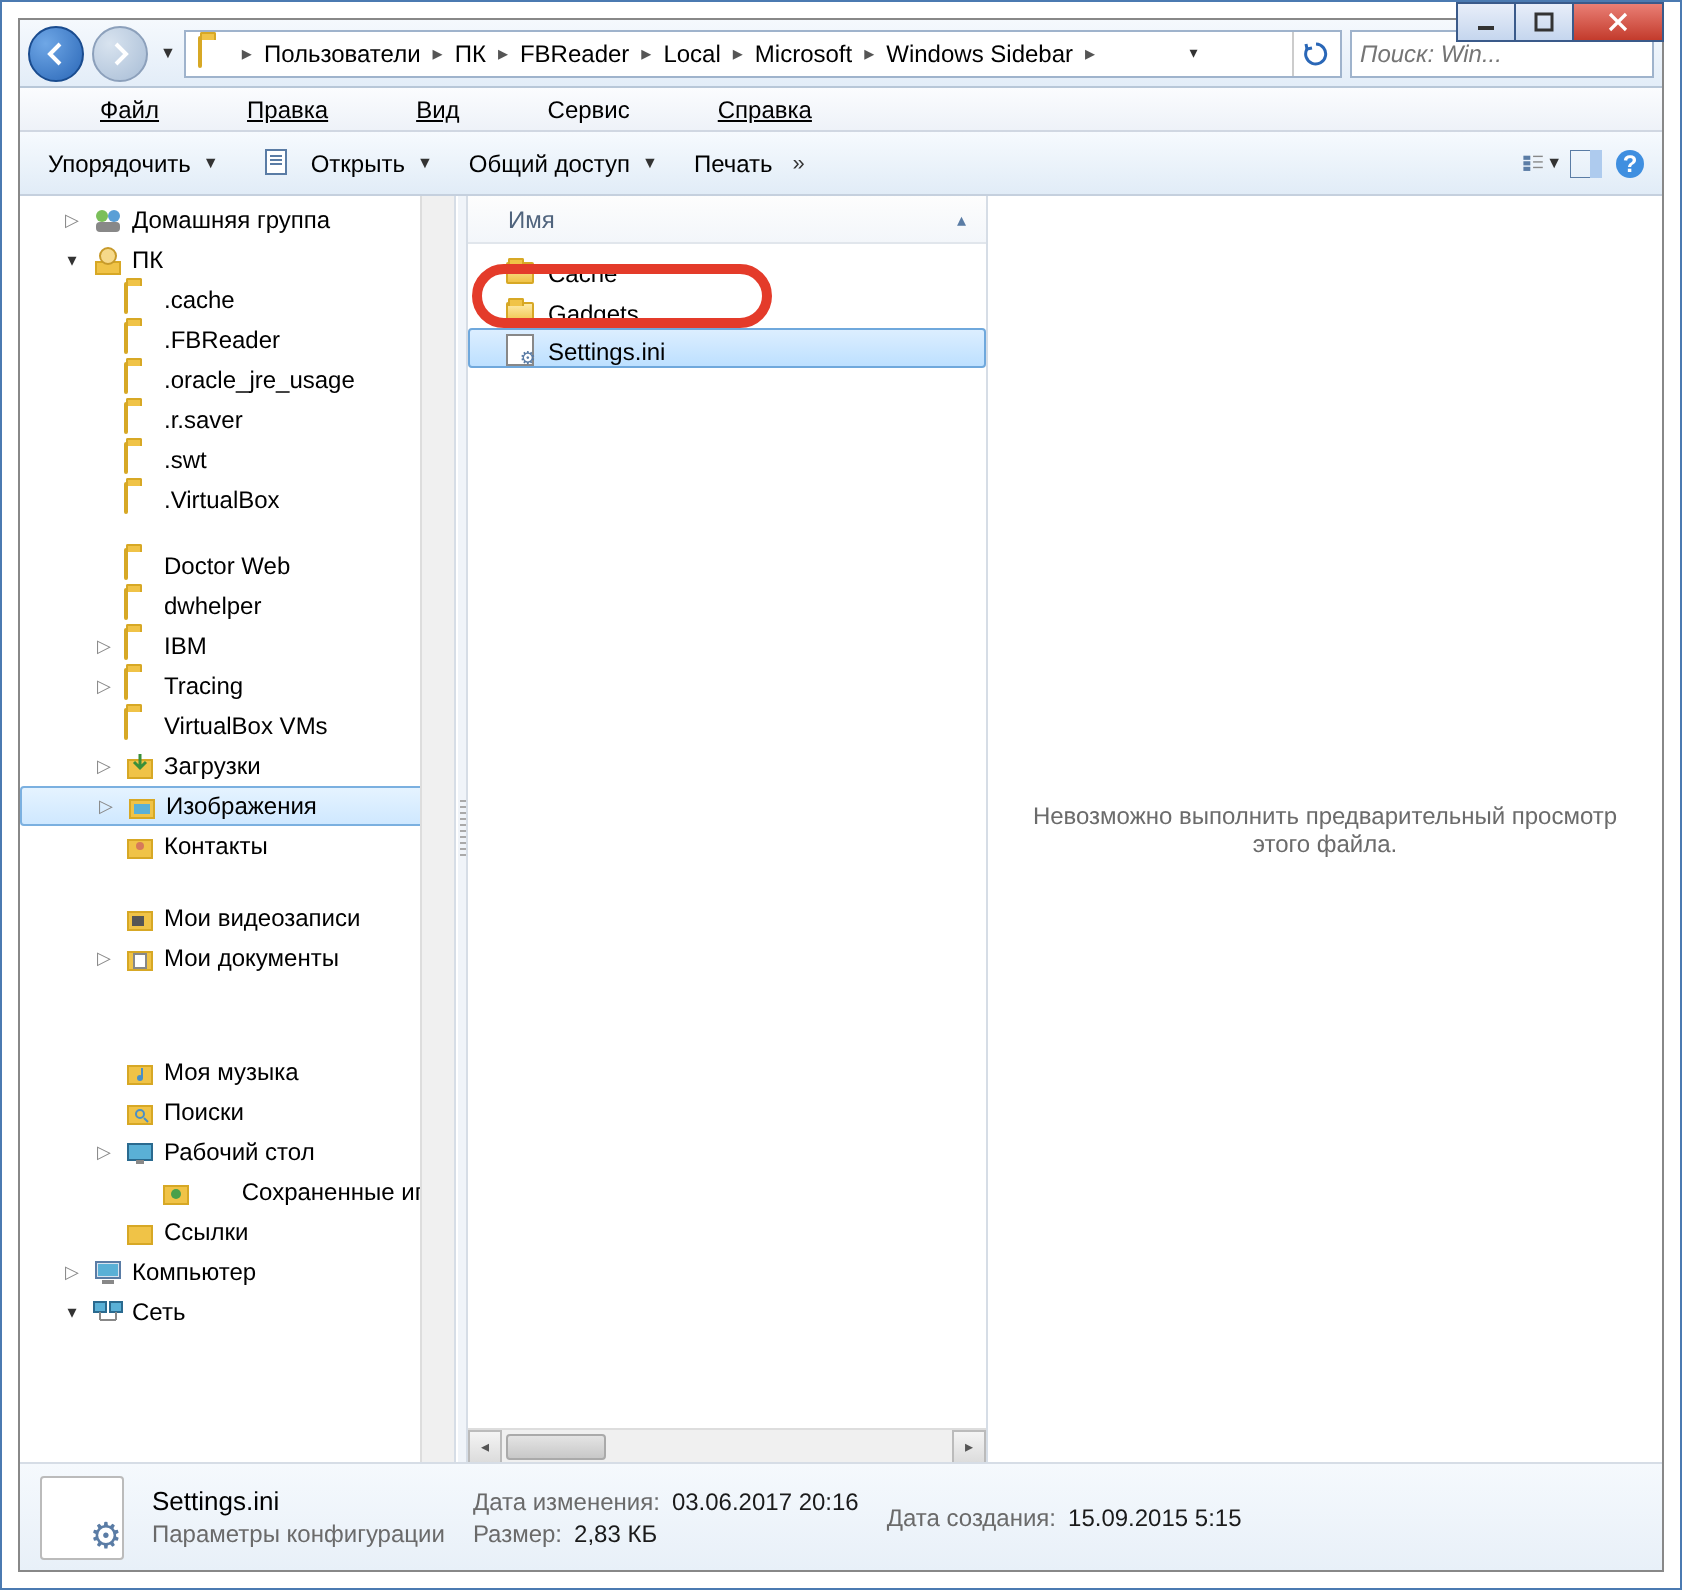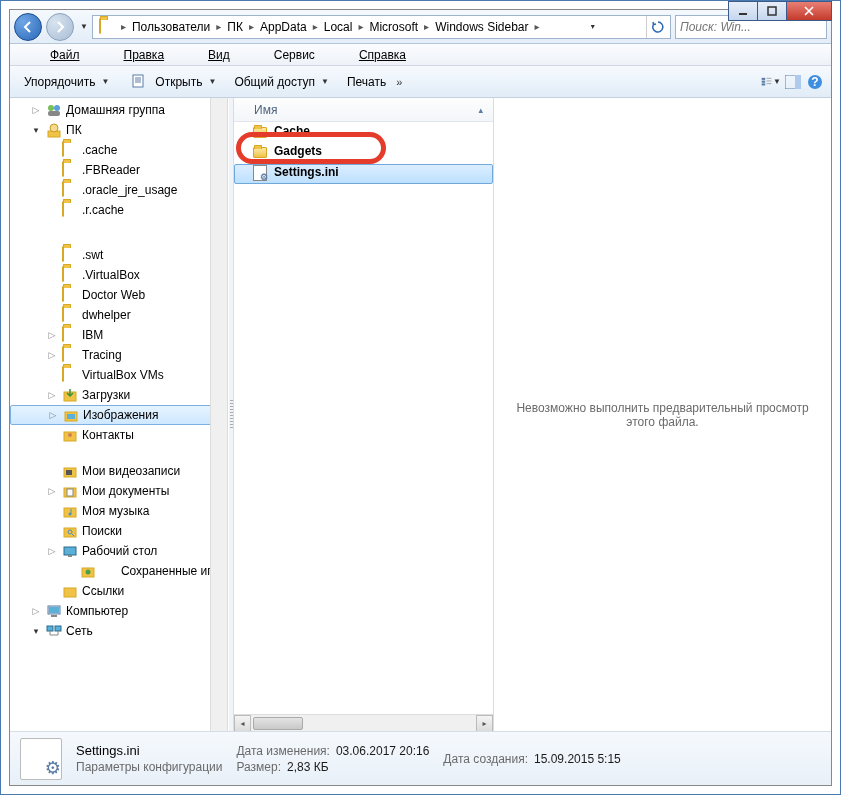--- a/index.html
+++ b/index.html
@@ -51,21 +51,21 @@
   .ti-icon { width: 16px; height: 16px; margin: 0 4px; flex-shrink: 0; }
   .folder-icon { background: linear-gradient(#fde9a6, #f0c347); border: 1px solid #d7a825; border-radius: 1px; width: 14px; height: 11px; position: relative; }
   .folder-icon::before { content: ""; position: absolute; top: -3px; left: 0; width: 6px; height: 3px; background: #f0c347; border: 1px solid #d7a825; border-bottom: none; border-radius: 1px 1px 0 0; }
 
   .divider { width: 6px; background: #f0f4f9; border-left: 1px solid #fff; border-right: 1px solid #d6dde6; cursor: col-resize; position: relative; }
   .divider::after { content: ""; position: absolute; top: 50%; left: 1px; width: 3px; height: 30px; background: repeating-linear-gradient(#aaa, #aaa 1px, transparent 1px, transparent 3px); transform: translateY(-50%); }
 
   .list-pane { width: 260px; display: flex; flex-direction: column; border-right: 1px solid #d6dde6; position: relative; }
   .list-header { height: 24px; border-bottom: 1px solid #e1e6ec; display: flex; align-items: center; padding-left: 20px; color: #50647d; background: linear-gradient(#fdfdfd, #f3f6fa); }
   .list-body { flex: 1; padding: 2px 0; }
-  .list-item { display: flex; align-items: flex-start; height: 20px; padding-left: 18px; cursor: default; font-weight: bold; }
+  .list-item { display: flex; align-items: flex-end; height: 20px; padding-left: 18px; cursor: default; }
   .list-item.selected { background: linear-gradient(#dceeff, #bde0ff); border: 1px solid #6fa8dc; border-radius: 2px; padding-left: 17px; }
   .li-icon { width: 16px; height: 16px; margin-right: 6px; flex-shrink: 0; display: flex; align-items: center; justify-content: center; }
   .file-icon { width: 14px; height: 16px; background: #fff; border: 1px solid #888; position: relative; }
   .file-icon::after { content: "⚙"; position: absolute; bottom: -2px; right: -2px; font-size: 9px; color: #5a7ca5; }
   .highlight-ring { position: absolute; border: 5px solid #e43b2a; border-radius: 18px; pointer-events: none; }
   .list-hscroll { height: 17px; background: #f0f0f0; border-top: 1px solid #ddd; display: flex; align-items: center; }
   .hsb-track { flex: 1; height: 15px; background: #f0f0f0; position: relative; }
   .hsb-thumb { position: absolute; left: 2px; top: 1px; width: 50px; height: 13px; background: linear-gradient(#e4e4e4,#c8c8c8); border: 1px solid #aaa; border-radius: 2px; }
   .hsb-btn { width: 17px; height: 17px; background: linear-gradient(#f4f4f4,#dcdcdc); border: 1px solid #bbb; display: flex; align-items: center; justify-content: center; font-size: 8px; color: #555; }
 
@@ -118,21 +118,21 @@
           </svg>
         </div>
       <span class="tool-drop">▼</span>
       <div class="addr-box">
         <span class="addr-icon"><span class="folder-icon"></span></span>
         <span class="chev">▸</span>
         <span class="crumb">Пользователи</span>
           <span class="chev">▸</span>
         <span class="crumb">ПК</span>
           <span class="chev">▸</span>
-        <span class="crumb">AppData</span>
+        <span class="crumb">FBReader</span>
           <span class="chev">▸</span>
         <span class="crumb">Local</span>
           <span class="chev">▸</span>
         <span class="crumb">Microsoft</span>
           <span class="chev">▸</span>
         <span class="crumb">Windows Sidebar</span>
           <span class="chev">▸</span>
         <span class="tool-drop" style="margin-left:auto;margin-right:2px;">▾</span>
         <div class="refresh">
             <svg width="12" height="12" viewBox="0 0 12 12">
@@ -237,33 +237,33 @@
             <span>.FBReader</span>
           </div>
           <div class="tree-item" style="padding-left: 36px;">
             <span class="expander "></span>
             <span class="ti-icon"><span class="folder-icon"></span></span>
             <span>.oracle_jre_usage</span>
           </div>
           <div class="tree-item" style="padding-left: 36px;">
             <span class="expander "></span>
             <span class="ti-icon"><span class="folder-icon"></span></span>
-            <span>.r.cache</span>
-          </div>
-          <div class="tree-item" style="padding-left: 36px; margin-top: 25px;">
+            <span>.r.saver</span>
+          </div>
+          <div class="tree-item" style="padding-left: 36px;">
             <span class="expander "></span>
             <span class="ti-icon"><span class="folder-icon"></span></span>
             <span>.swt</span>
           </div>
           <div class="tree-item" style="padding-left: 36px;">
             <span class="expander "></span>
             <span class="ti-icon"><span class="folder-icon"></span></span>
             <span>.VirtualBox</span>
           </div>
-          <div class="tree-item" style="padding-left: 36px;">
+          <div class="tree-item" style="padding-left: 36px; margin-top: 13px;">
             <span class="expander "></span>
             <span class="ti-icon"><span class="folder-icon"></span></span>
             <span>Doctor Web</span>
           </div>
           <div class="tree-item" style="padding-left: 36px;">
             <span class="expander "></span>
             <span class="ti-icon"><span class="folder-icon"></span></span>
             <span>dwhelper</span>
           </div>
           <div class="tree-item" style="padding-left: 36px;">
@@ -314,21 +314,21 @@
             <span>Мои видеозаписи</span>
           </div>
           <div class="tree-item" style="padding-left: 36px;">
             <span class="expander ">▷</span>
             <span class="ti-icon"><svg width="16" height="16" viewBox="0 0 16 16">
                 <rect x="2" y="5" width="12" height="9" fill="#f0c347" stroke="#d7a825"></rect>
                 <rect x="5" y="6" width="6" height="7" fill="#fff" stroke="#888"></rect>
               </svg></span>
             <span>Мои документы</span>
           </div>
-          <div class="tree-item" style="padding-left: 36px;">
+          <div class="tree-item" style="padding-left: 36px; margin-top: 37px;">
             <span class="expander "></span>
             <span class="ti-icon"><svg width="16" height="16" viewBox="0 0 16 16">
                 <rect x="2" y="5" width="12" height="9" fill="#f0c347" stroke="#d7a825"></rect>
                 <path d="M9 6 L9 11" stroke="#4a8fc7"></path>
                 <circle cx="8" cy="11" r="1.5" fill="#4a8fc7"></circle>
               </svg></span>
             <span>Моя музыка</span>
           </div>
           <div class="tree-item" style="padding-left: 36px;">
             <span class="expander "></span>

